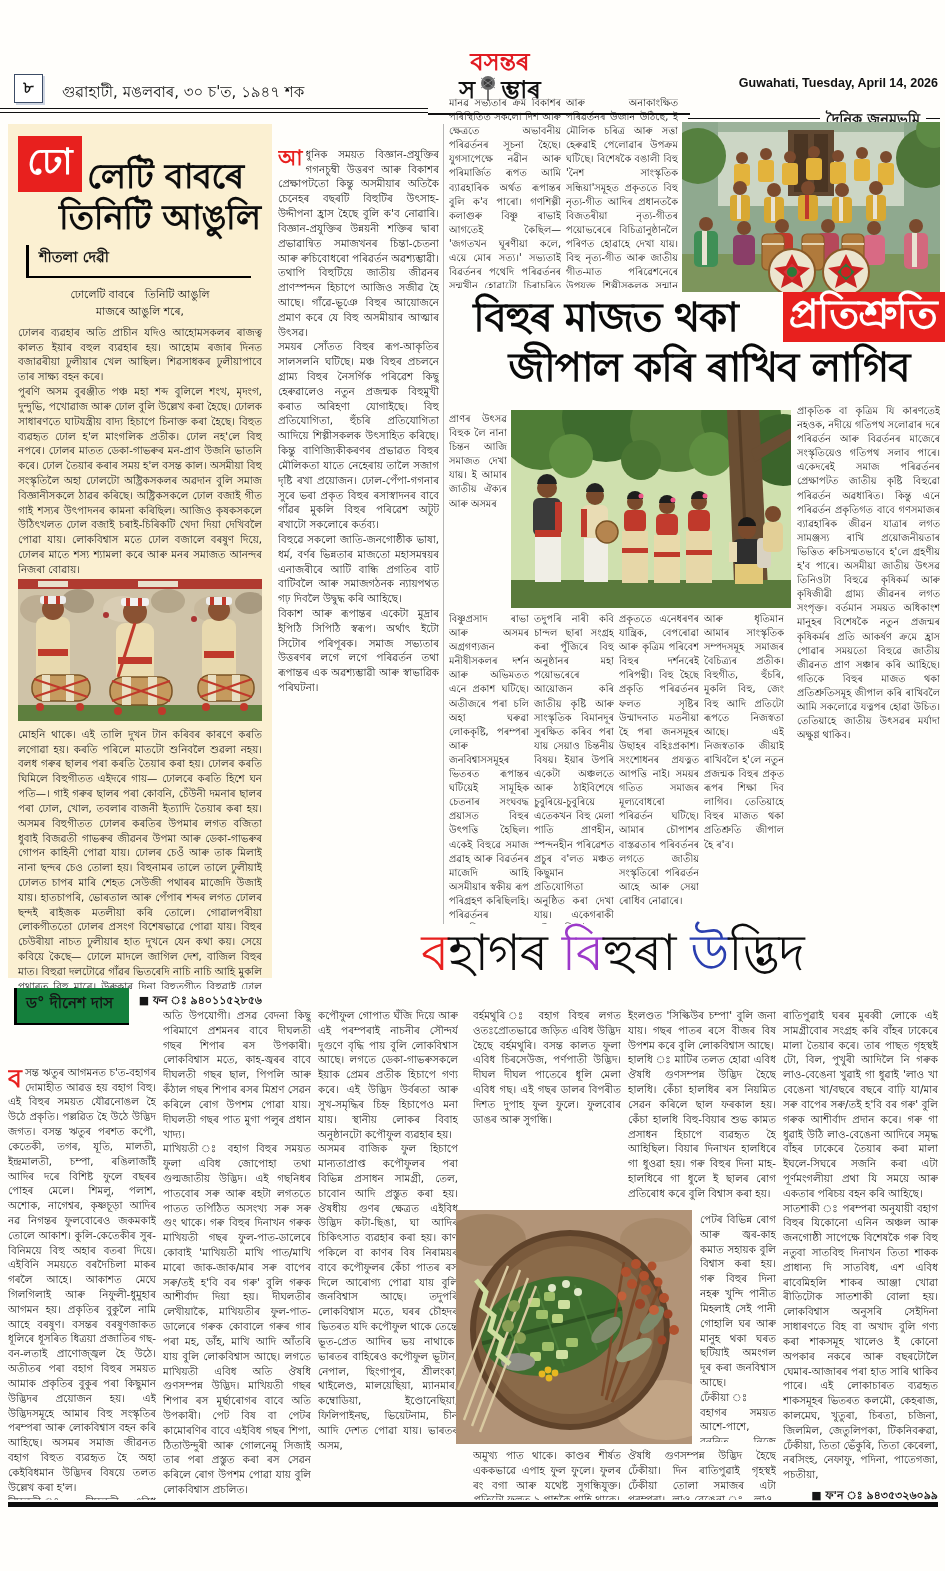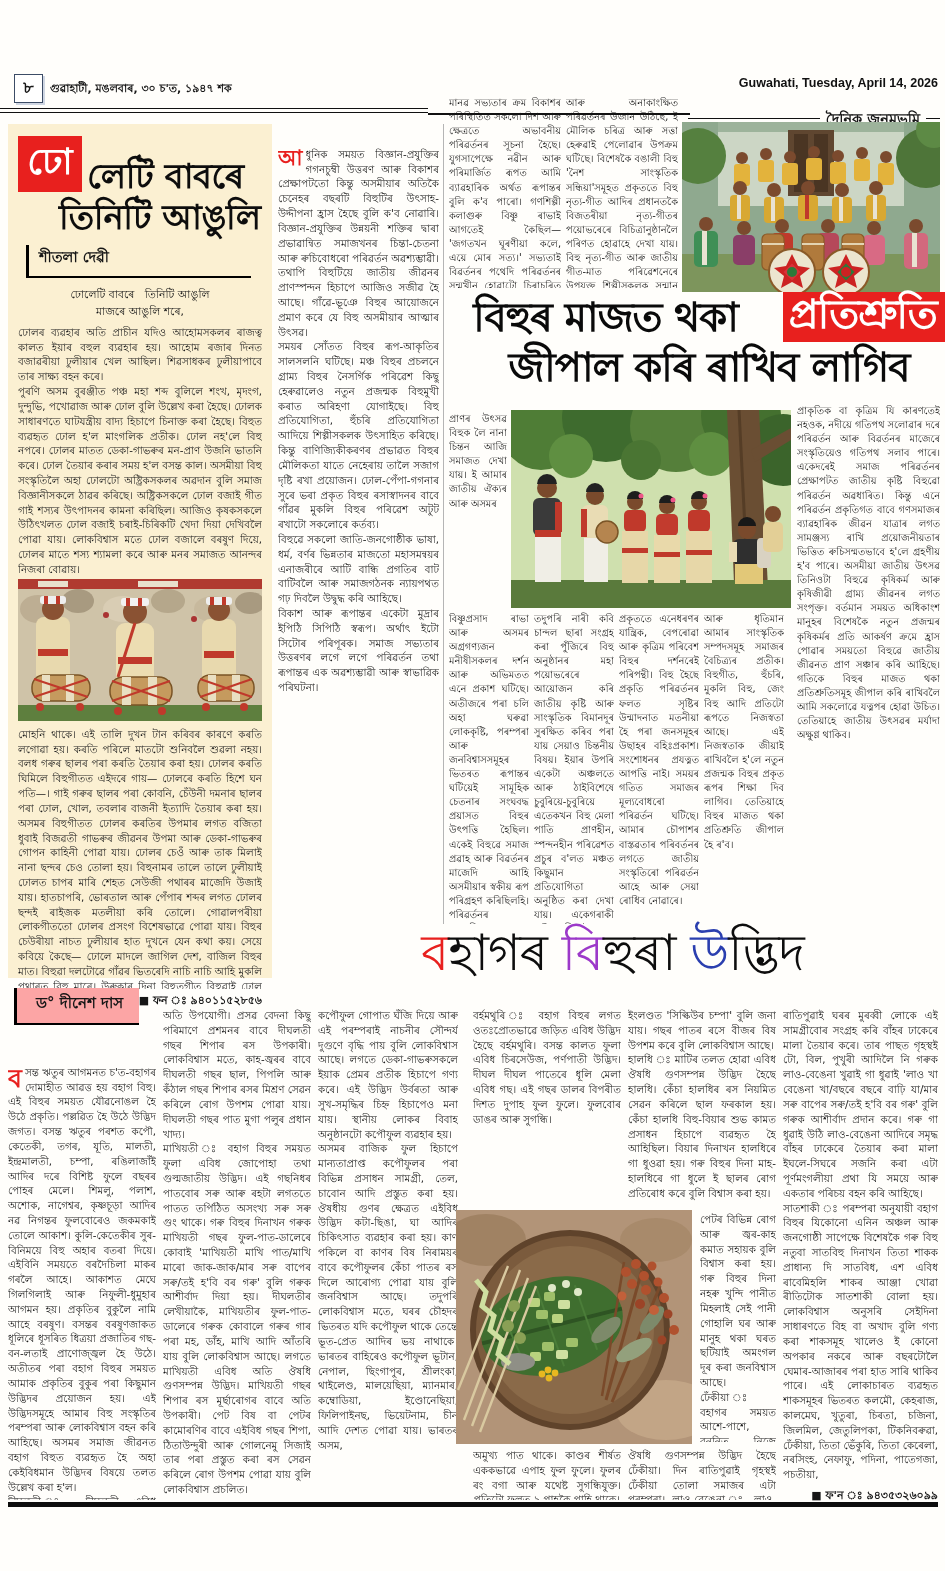--- a/index.html
+++ b/index.html
@@ -4,21 +4,21 @@
 <style>
   html,body{margin:0;padding:0;background:#e8e8e8;}
   body{font-family:"DejaVu Sans",sans-serif;}
   #page{position:relative;width:945px;height:1571px;background:#fffefb;margin:0 auto;overflow:hidden;color:#161616;}
   .abs{position:absolute;}
   .txt{font-size:10.3px;line-height:1.44;text-align:justify;white-space:pre-line;overflow:hidden;color:#1b1b1b;}
   .txt-sm{font-size:9.8px;}
   
   .pagenum{width:27px;height:27px;border:1.5px solid #3c4c66;display:flex;align-items:center;justify-content:center;
            font-size:16px;font-weight:700;background:#fff;box-shadow:2px 2px 0 #cfd6e2;}
-  .dateline{font-size:11px;font-weight:700;}
+  .dateline{font-size:15px;font-weight:400;margin-left:12px;}
   .masthead{text-align:center;line-height:1.05;}
   .masthead .l1{color:#e11b22;font-size:24px;font-weight:700;}
   .masthead .l2{color:#111;font-size:24px;font-weight:700;display:flex;align-items:flex-end;justify-content:center;gap:1px;}
   .date-en{font-family:"Liberation Sans",sans-serif;font-size:12.5px;font-weight:700;text-align:right;color:#111;}
   .dbl{border-top:1.5px solid #111;border-bottom:1.5px solid #111;height:3px;}
   .brandrow{display:flex;align-items:center;gap:6px;}
   .brand{font-size:14.5px;font-weight:700;white-space:nowrap;}
   
   .leftart{background:#fbf0d2;padding:10px 10px 6px 10px;box-sizing:border-box;}
   .hl1{display:flex;align-items:center;}
@@ -38,32 +38,48 @@
   .vrule{border-left:1px solid #b5b5b5;width:0;}
   
   .mainhl{text-align:center;}
   .mainhl .row1{display:flex;align-items:center;justify-content:center;gap:9px;}
   .mainhl .big{font-size:40px;font-weight:800;letter-spacing:-1px;color:#0a0a0a;white-space:nowrap;line-height:1.15;margin-left:36px;}
   .mainhl .hlt{background:#e8201e;color:#fff;padding:1px 8px 7px 6px;line-height:1.05;}
   
   .bothl{font-size:50px;font-weight:400;letter-spacing:-1px;text-align:center;white-space:nowrap;line-height:1.1;}
   .c-red{color:#e8201e;} .c-purple{color:#9c39c9;} .c-blue{color:#2b3faf;} .c-black{color:#0d0d0d;}
   .bylinebox2{display:inline-block;border-left:3px solid #000;border-bottom:2.5px solid #000;
-              padding:3px 16px 7px 19px;font-size:15px;font-weight:700;background:#fca5a5;}
+              padding:3px 16px 7px 9px;font-size:15px;font-weight:700;background:#15803d;}
   .bigrule{background:#0d0d0d;}
   svg{display:block;}
 </style>
 </head>
 <body>
 
 <div id="page">
 
   <div class="abs pagenum" style="left:14px;top:74px;">৮</div>
   <div class="abs dateline" style="left:50px;top:80px;">গুৱাহাটী, মঙলবাৰ, ৩০ চ'ত, ১৯৪৭ শক</div>
 
+  <div class="abs masthead" style="left:425px;top:50px;width:150px;">
+    <div class="l1">বসন্তৰ</div>
+    <div class="l2">
+      <span>স</span>
+      <span style="margin:0 1px 2px 1px;">
+        <svg width="22" height="26" viewBox="0 0 22 26">
+          <line x1="11" y1="12" x2="11" y2="26" stroke="#555" stroke-width="1.6"></line>
+          <circle cx="11" cy="8" r="7" fill="#6a6a6a"></circle>
+          <circle cx="11" cy="8" r="4.2" fill="#3d3d3d"></circle>
+          <line x1="4" y1="3" x2="18" y2="13" stroke="#888" stroke-width="1"></line>
+          <line x1="18" y1="3" x2="4" y2="13" stroke="#888" stroke-width="1"></line>
+        </svg>
+      </span>
+      <span>ম্ভাৰ</span>
+    </div>
+  </div>
 
   <div class="abs date-en" style="left:660px;top:76px;width:278px;">Guwahati, Tuesday, April 14, 2026</div>
 
   <div class="abs dbl" style="left:0;top:108px;width:428px;"></div>
   <div class="abs" style="left:428px;top:113px;width:262px;height:2px;background:#111;"></div>
   <div class="abs brandrow" style="left:688px;top:108px;width:252px;">
     <div class="dbl" style="flex:1;"></div>
     <div class="brand">দৈনিক জনমভূমি</div>
     <div class="dbl" style="width:14px;"></div>
   </div>

